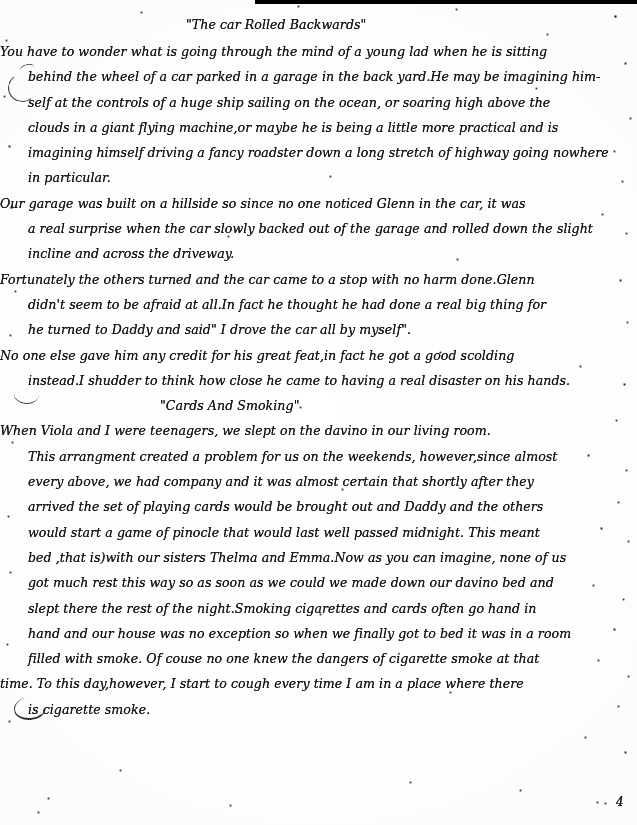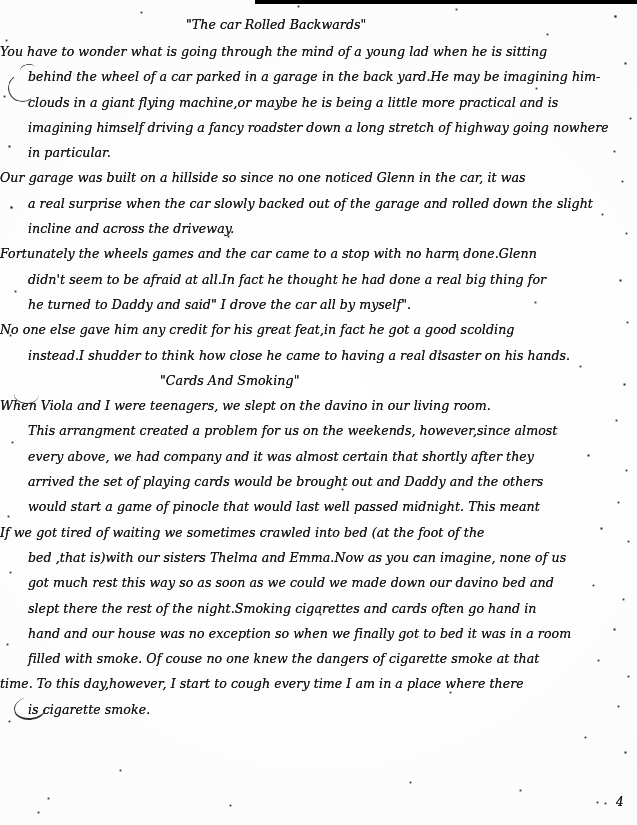--- a/index.html
+++ b/index.html
@@ -71,38 +71,38 @@
 
   <div class="mark mark-circle-top"></div>
   <div class="mark mark-circle-bottom"></div>
   <div class="mark mark-arc"></div>
   <div class="mark mark-squiggle"></div>
 
   <div class="lines">
       <div class="line l-heading">"The car Rolled Backwards"</div>
       <div class="line l-indent">You have to wonder what is going through the mind of a young lad when he is sitting</div>
       <div class="line l-normal">behind the wheel of a car parked in a garage in the back yard.He may be imagining him-</div>
+      <div class="line l-normal">self at the controls of a huge ship sailing on the ocean, or soaring high above the</div>
       <div class="line l-normal">clouds in a giant flying machine,or maybe he is being a little more practical and is</div>
       <div class="line l-normal">imagining himself driving a fancy roadster down a long stretch of highway going nowhere</div>
       <div class="line l-normal">in particular.</div>
       <div class="line l-indent">Our garage was built on a hillside so since no one noticed Glenn in the car, it was</div>
       <div class="line l-normal">a real surprise when the car slowly backed out of the garage and rolled down the slight</div>
       <div class="line l-normal">incline and across the driveway.</div>
-      <div class="line l-indent">Fortunately the wheels games and the car came to a stop with no harm done.Glenn</div>
+      <div class="line l-indent">Fortunately the others turned and the car came to a stop with no harm done.Glenn</div>
       <div class="line l-normal">didn't seem to be afraid at all.In fact he thought he had done a real big thing for</div>
       <div class="line l-normal">he turned to Daddy and said" I drove the car all by myself".</div>
       <div class="line l-indent">No one else gave him any credit for his great feat,in fact he got a good scolding</div>
       <div class="line l-normal">instead.I shudder to think how close he came to having a real disaster on his hands.</div>
       <div class="line l-heading2">"Cards And Smoking"</div>
       <div class="line l-indent">When Viola and I were teenagers, we slept on the davino in our living room.</div>
       <div class="line l-normal">This arrangment created a problem for us on the weekends, however,since almost</div>
       <div class="line l-normal">every above, we had company and it was almost certain that shortly after they</div>
       <div class="line l-normal">arrived the set of playing cards would be brought out and Daddy and the others</div>
       <div class="line l-normal">would start a game of pinocle that would last well passed midnight. This meant</div>
-      <div class="line l-indent">If we got tired of waiting we sometimes crawled into bed (at the foot of the</div>
       <div class="line l-normal">bed ,that is)with our sisters Thelma and Emma.Now as you can imagine, none of us</div>
       <div class="line l-normal">got much rest this way so as soon as we could we made down our davino bed and</div>
       <div class="line l-normal">slept there the rest of the night.Smoking cigarettes and cards often go hand in</div>
       <div class="line l-normal">hand and our house was no exception so when we finally got to bed it was in a room</div>
       <div class="line l-normal">filled with smoke. Of couse no one knew the dangers of cigarette smoke at that</div>
       <div class="line l-indent">time. To this day,however, I start to cough every time I am in a place where there</div>
       <div class="line l-normal">is cigarette smoke.</div>
     </div>
 
   <div class="page-number">4</div>

